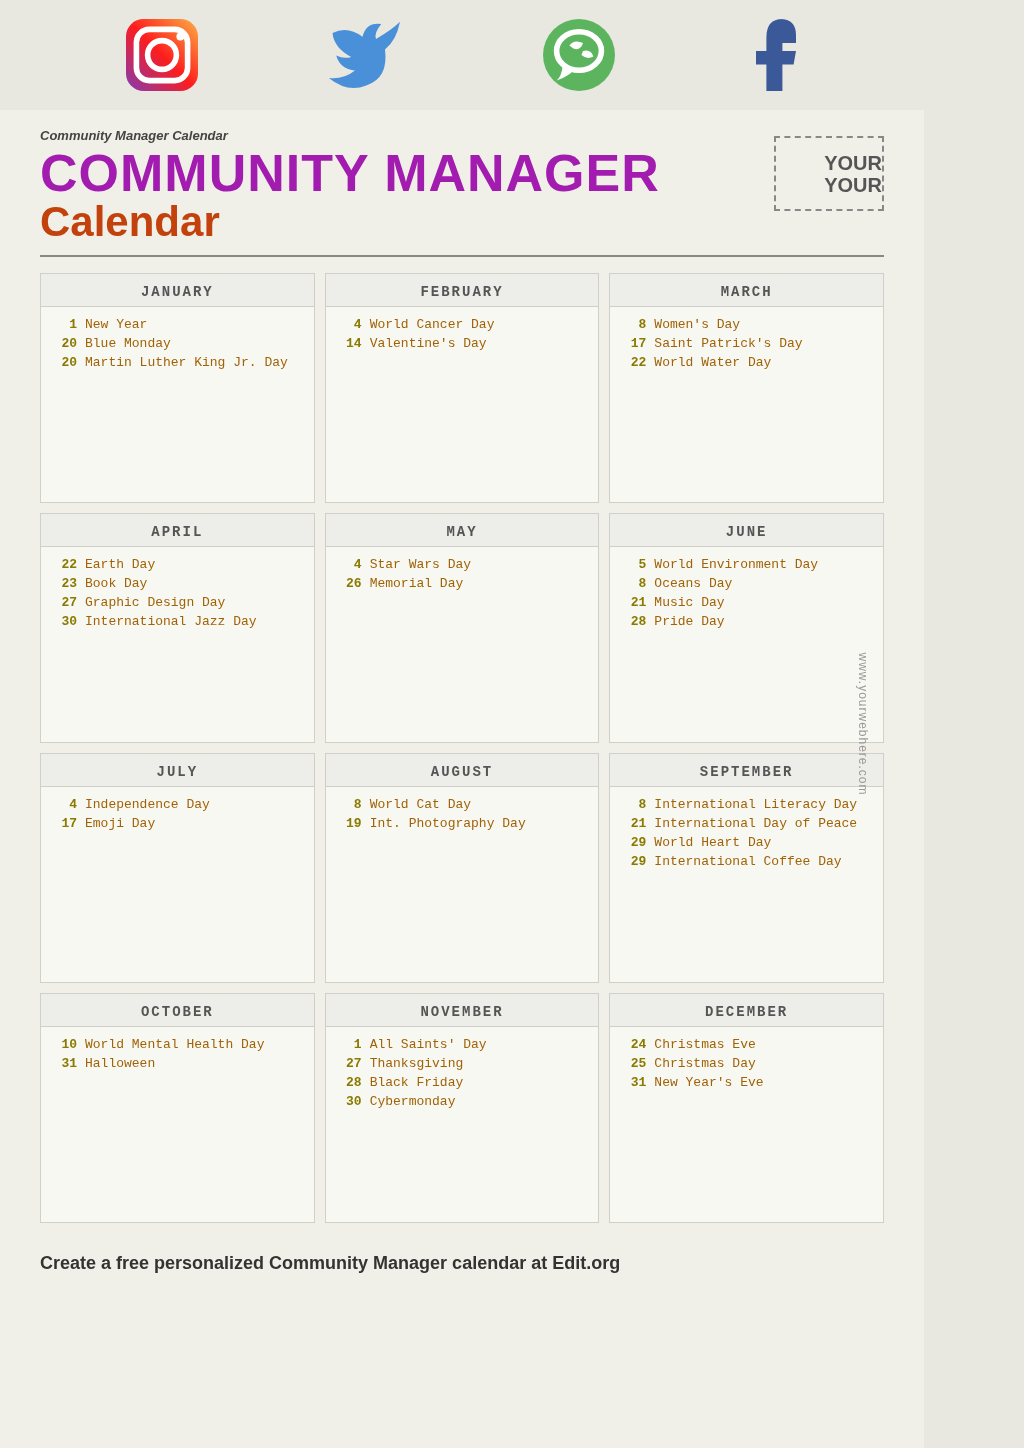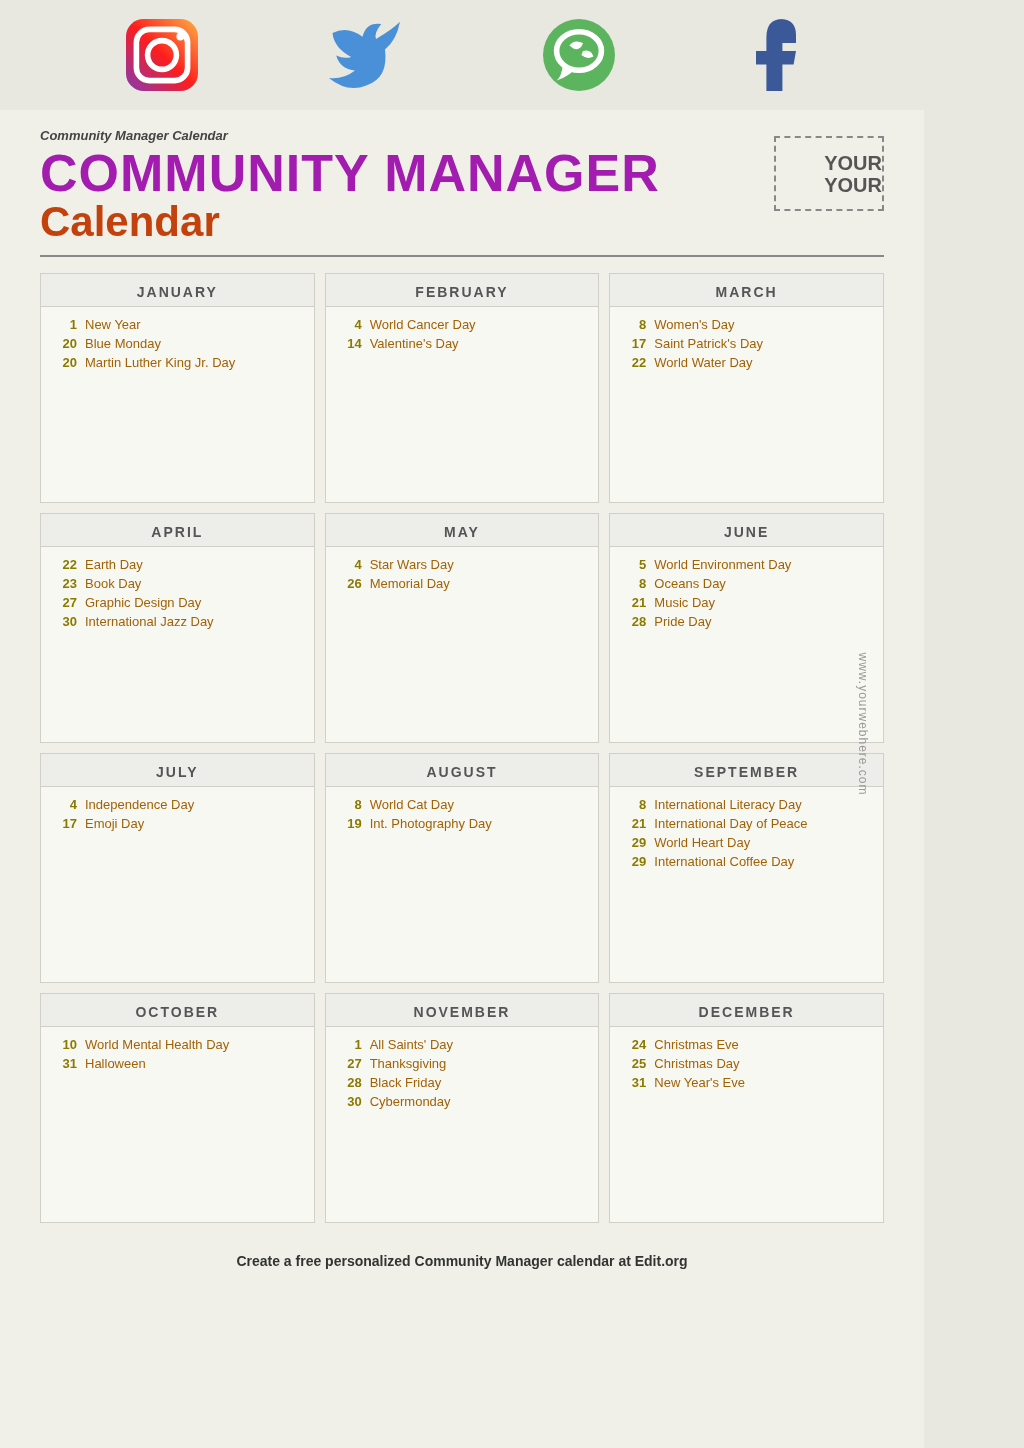--- a/index.html
+++ b/index.html
@@ -101,20 +101,21 @@
       margin: 0 40px 16px 40px;
     }
 
     
     .calendar-grid {
       display: grid;
       grid-template-columns: 1fr 1fr 1fr;
       gap: 10px;
       padding: 0 40px;
       margin-bottom: 12px;
+      font-family: Liberation Mono, monospace;
     }
 
     .month-cell {
       background: #f8f8f2;
       border: 1px solid #d0d0c8;
       min-height: 230px;
     }
 
     .month-name {
       text-align: center;
@@ -160,23 +161,22 @@
       top: 50%;
       transform: translateY(-50%) rotate(90deg);
       font-size: 13px;
       color: #888;
       letter-spacing: 1px;
       white-space: nowrap;
     }
 
     
     .footer {
-      text-align: center;
       padding: 18px 40px 14px;
-      font-size: 14px;
+      font-size: 18px;
       font-weight: bold;
       color: #333;
     }
   </style>
 </head>
 <body>
 
 <div class="page">
 
   <div class="social-banner">

